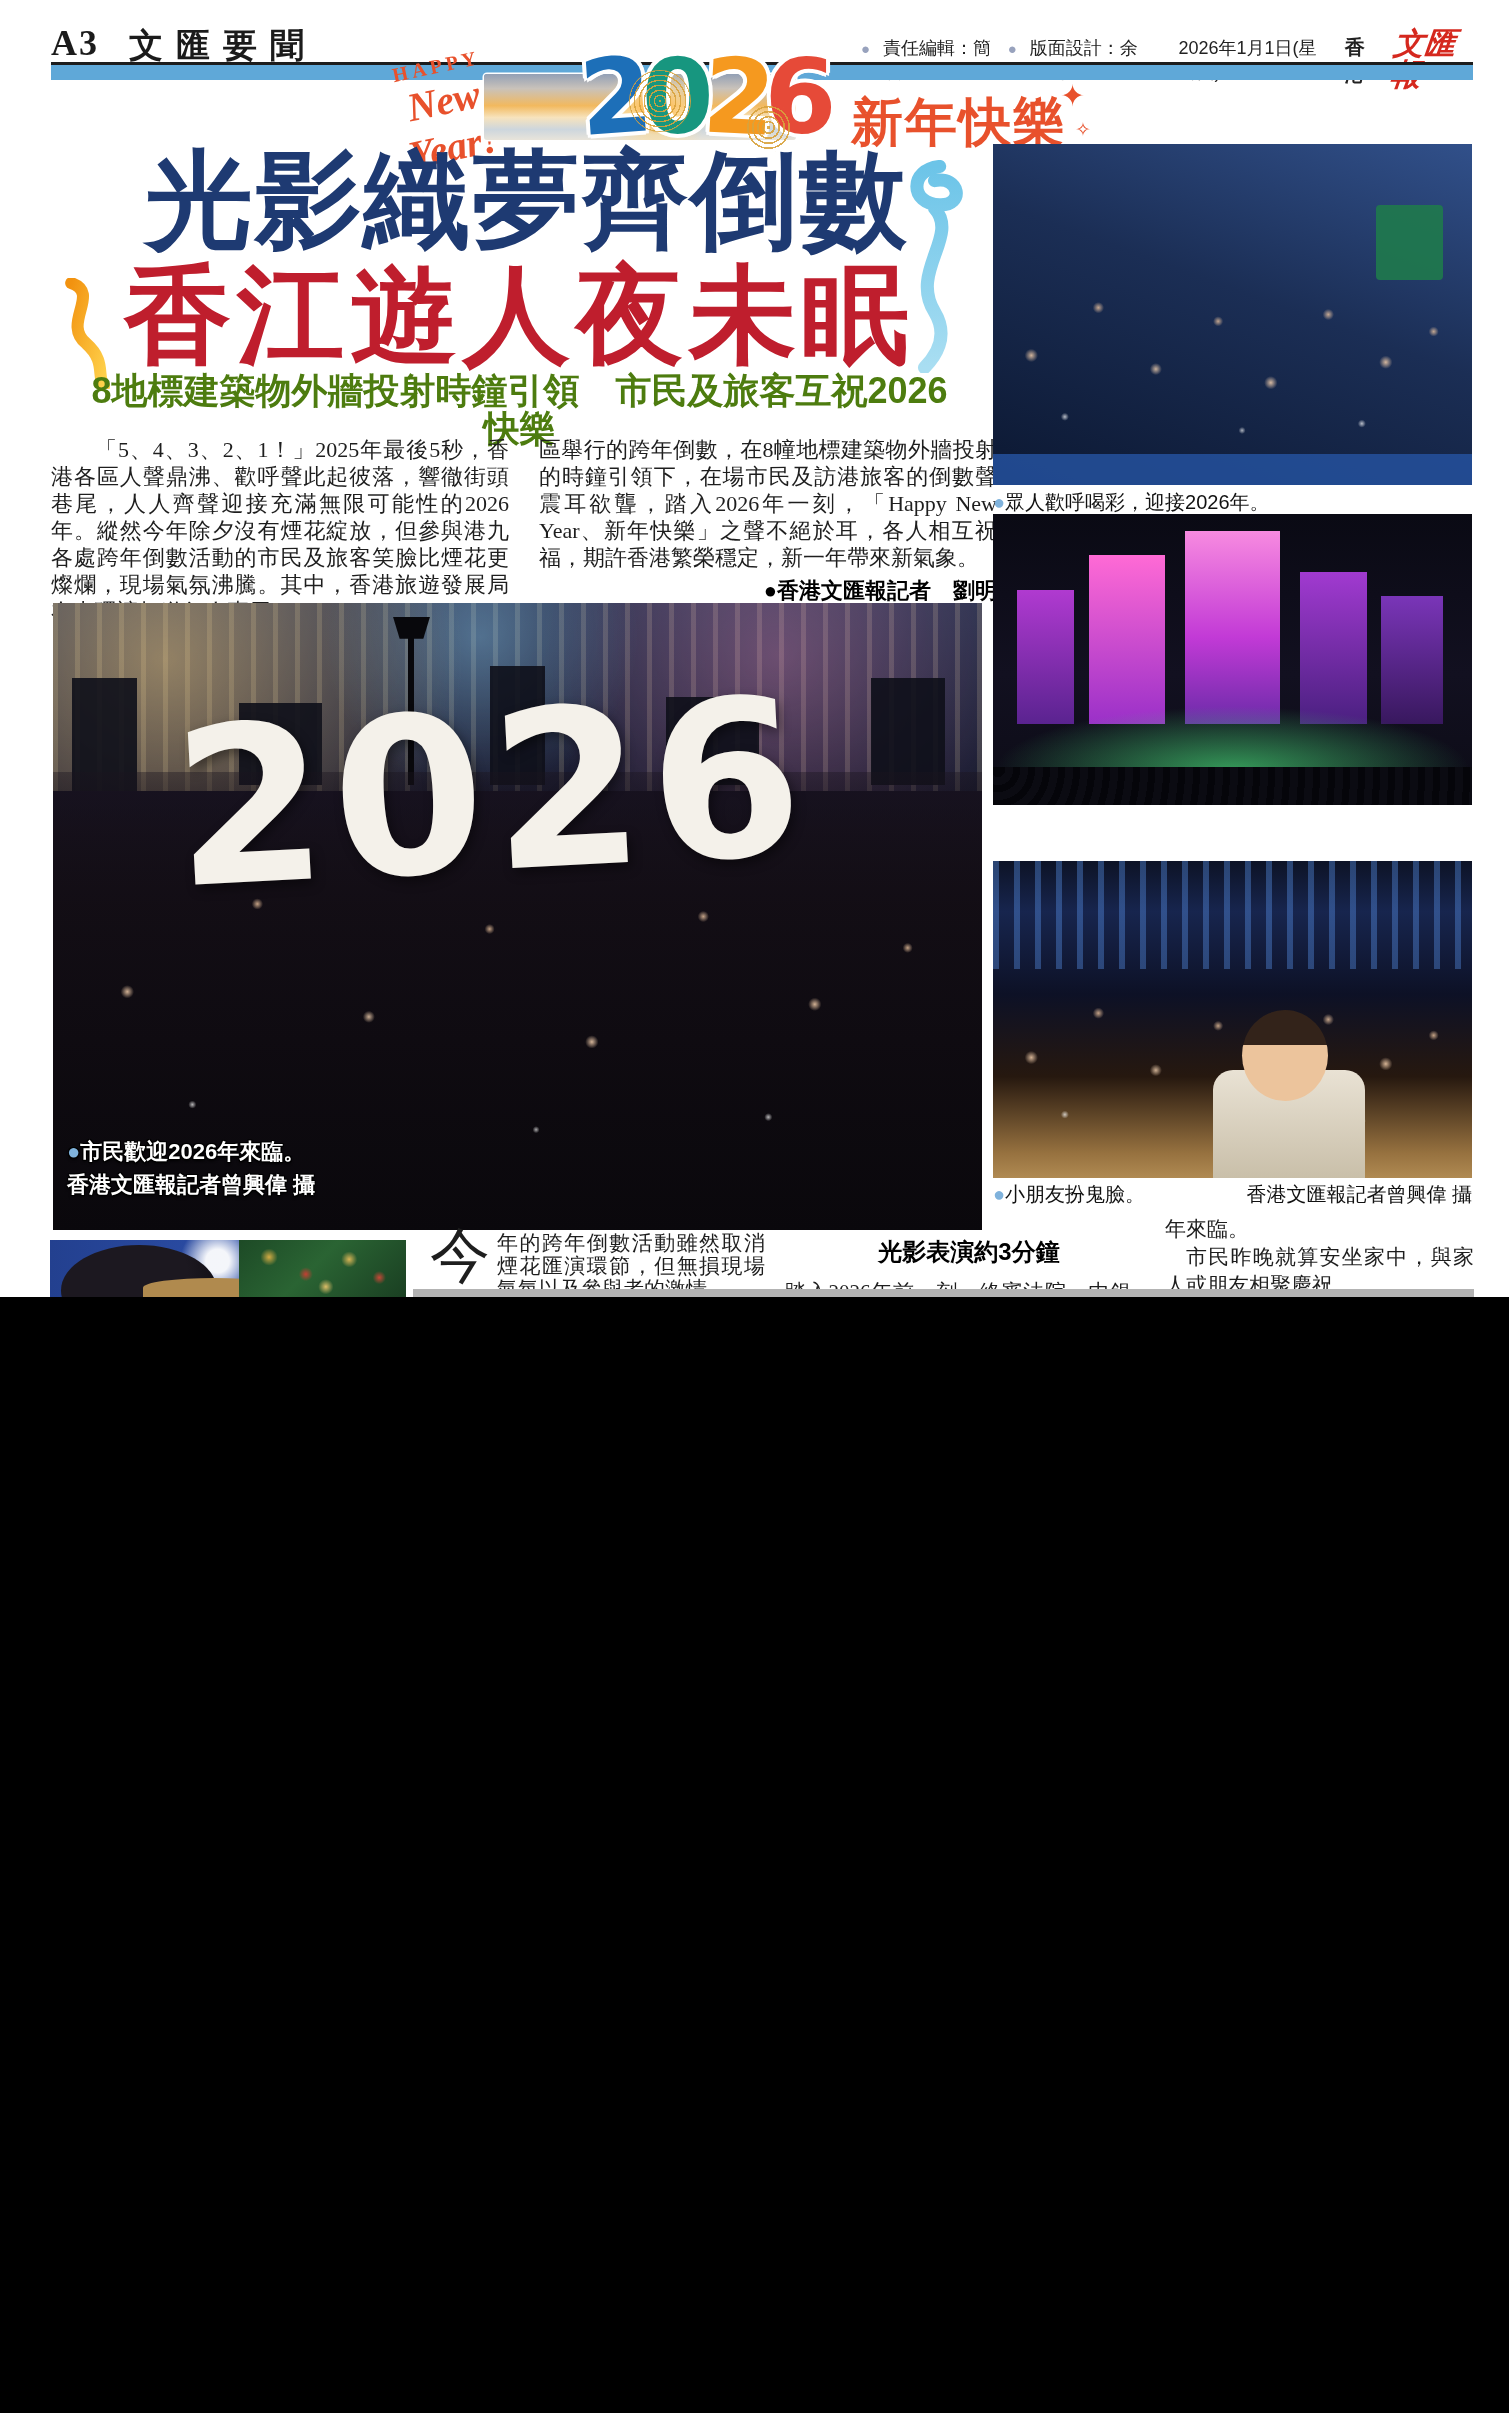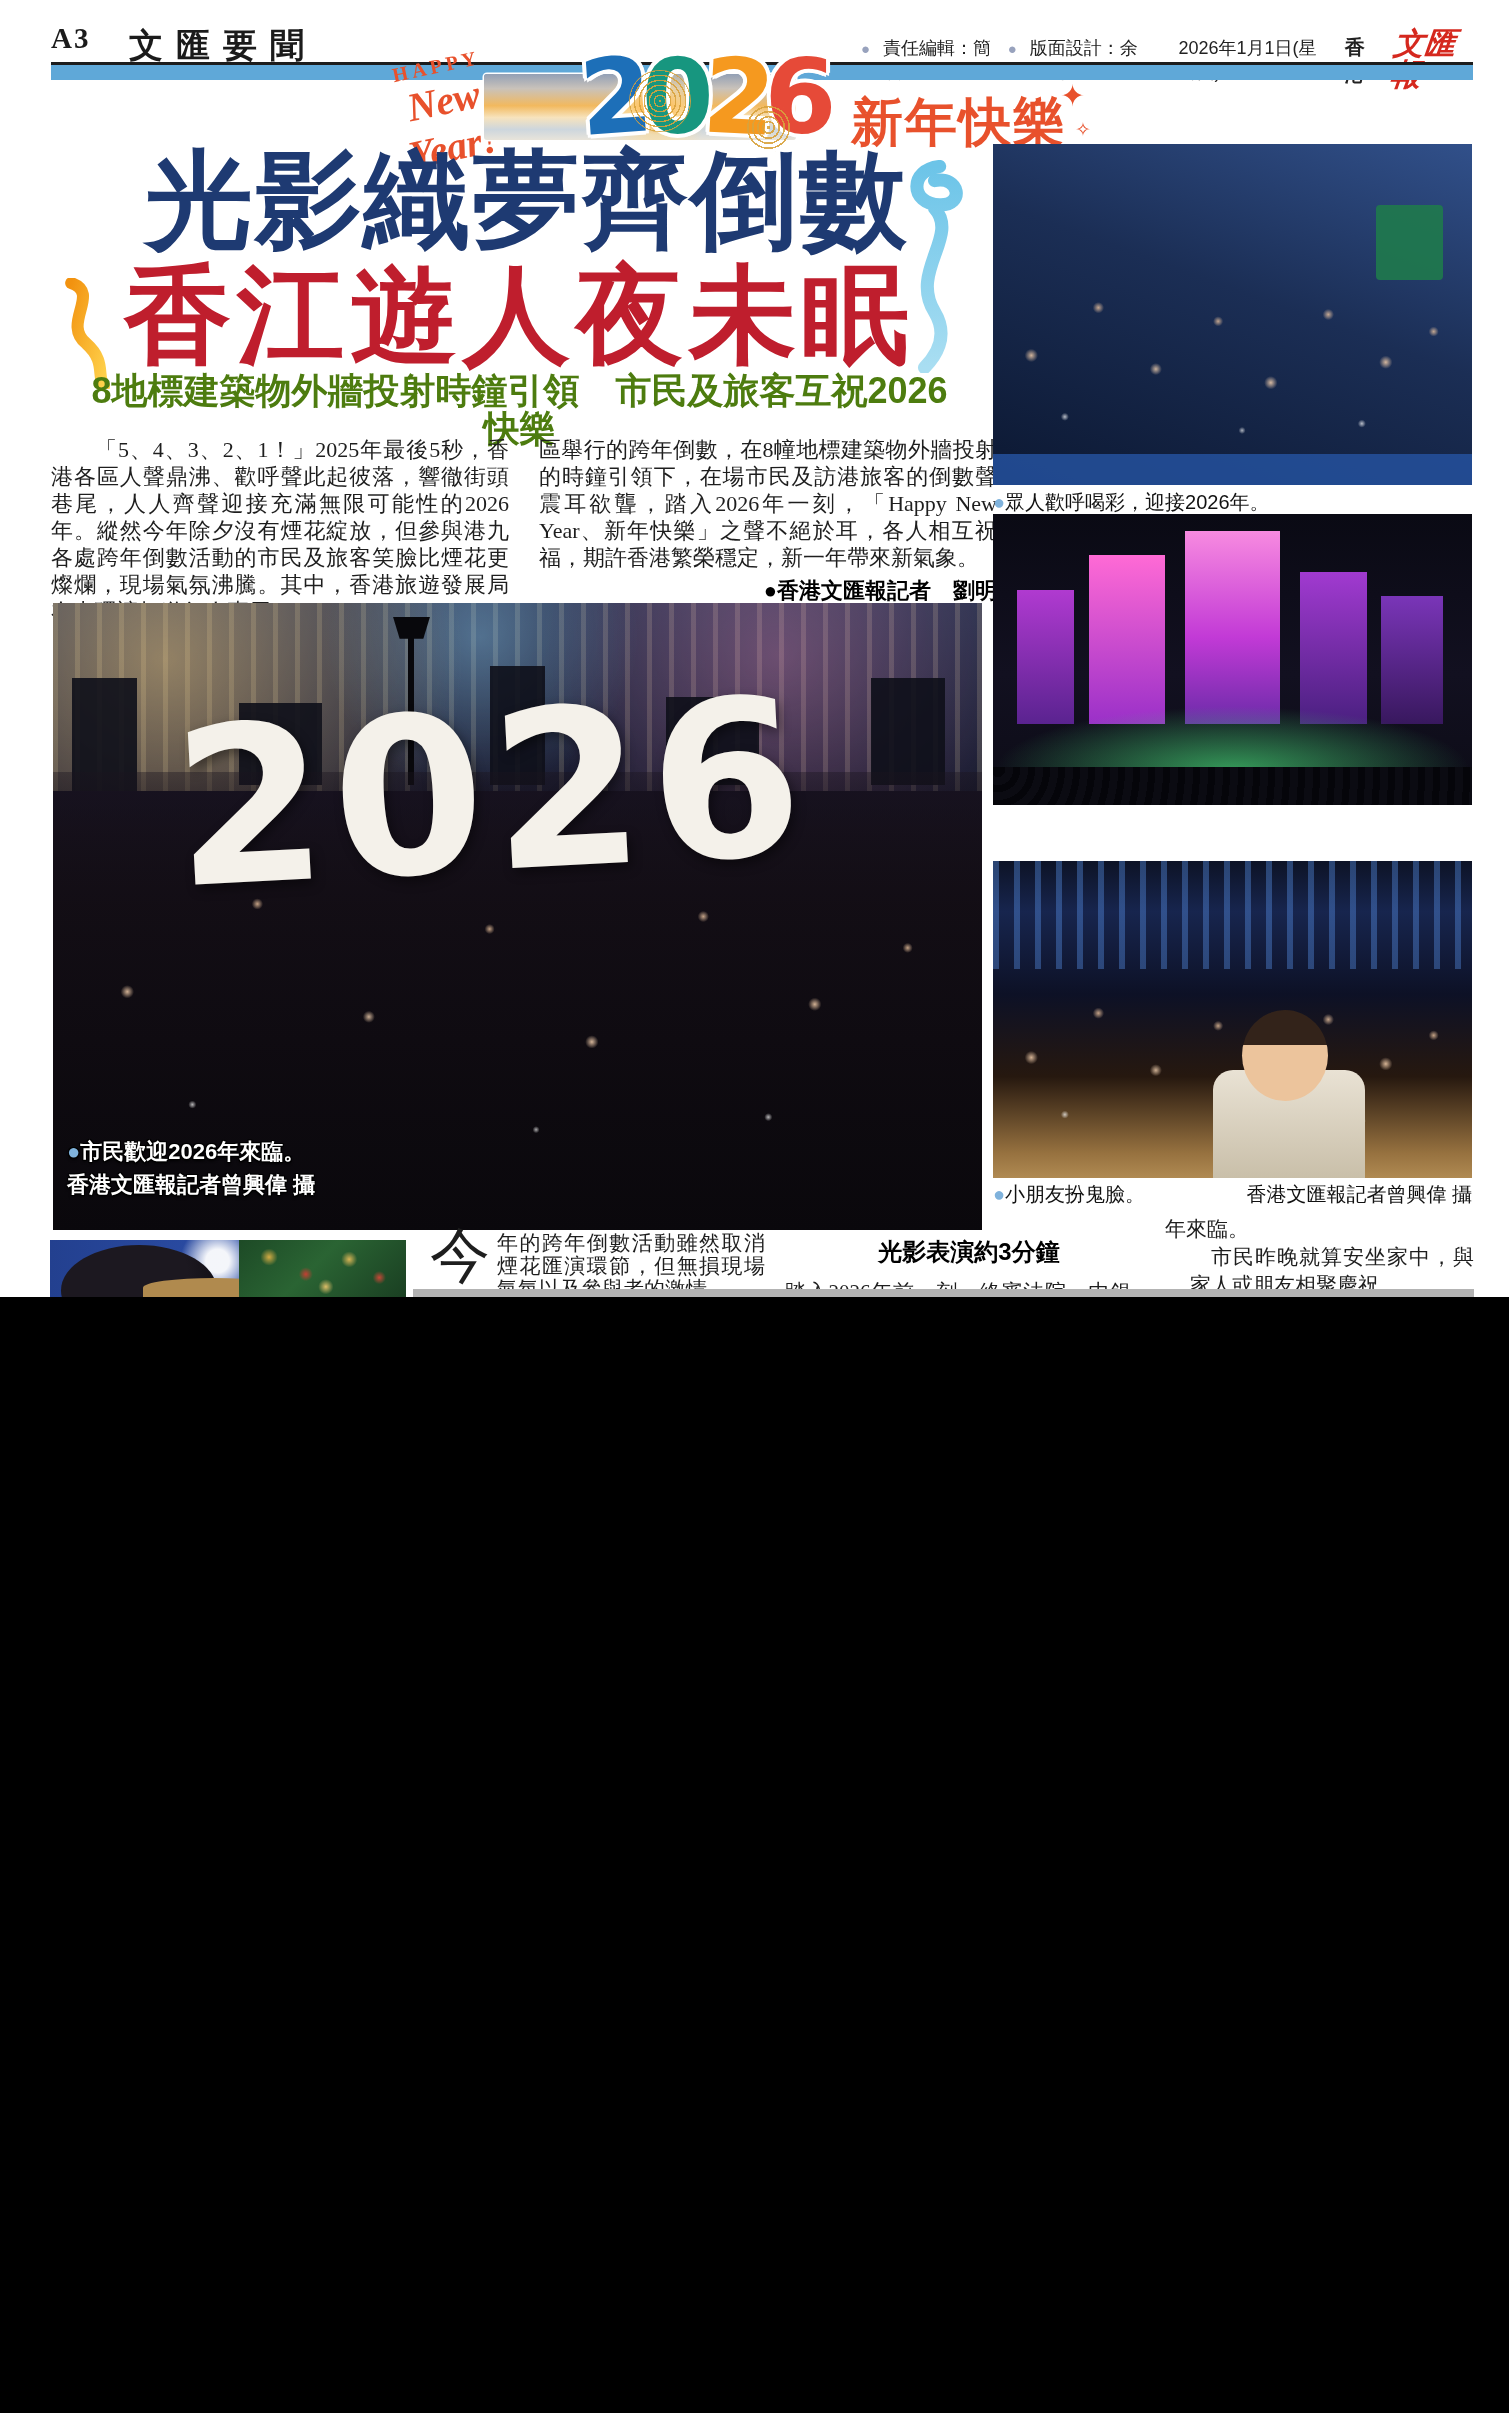--- a/index.html
+++ b/index.html
@@ -1,21 +1,21 @@
 <!DOCTYPE html>
 <html style="font-size:8px"><head>
 <meta charset="utf-8">
 <style>
   html,body{margin:0;padding:0;background:#ffffff;}
   #page{position:relative;width:1510px;height:2413px;background:#ffffff;overflow:hidden;
         font-family:"Liberation Serif",serif;color:#1b1b1b;}
   .abs{position:absolute;}
 
   
-  .pageno{font-size:29px;font-weight:bold;letter-spacing:2px;}
+  .pageno{font-size:36px;font-weight:bold;letter-spacing:2px;}
   .section{font-size:34px;font-weight:bold;letter-spacing:13px;}
   .credits{display:flex;align-items:baseline;justify-content:flex-end;gap:13px;
            font-family:"Liberation Sans",sans-serif;font-size:18px;color:#222;}
   .cb{color:#98a2bd;font-size:15px;}
   .cdate{margin-left:13px;}
   .cmast{color:#d5281e;font-size:31px;font-weight:bold;font-style:italic;transform:skewX(-6deg);
          font-family:"Liberation Serif",serif;line-height:1;}
   .ccity{font-size:20px;font-weight:bold;}
   .rule{background:#1c1c1c;}
   .band{background:#5fa8d8;}
@@ -126,21 +126,21 @@
       radial-gradient(circle 6px at 84% 66%, rgba(215,70,55,.9), rgba(0,0,0,0) 6.6px),
       radial-gradient(circle 7px at 52% 82%, rgba(240,200,110,.9), rgba(0,0,0,0) 7.6px),
       linear-gradient(135deg,#1d4a26 0%,#2a6433 45%,#1a3f22 100%);}
   .sp-ground{position:absolute;left:26%;bottom:0;width:40%;height:34%;border-radius:50% 50% 0 0;background:#b08a4e;}
 
   .dropcap{float:left;font-size:60px;line-height:49px;padding-right:7px;font-weight:normal;}
   .bcol{font-size:21px;line-height:23px;text-align:justify;color:#1e1e1e;}
   .bcolC{font-size:21px;line-height:28px;text-align:justify;color:#1e1e1e;}
   .bheading{font-family:"Liberation Sans",sans-serif;font-weight:bold;font-size:24px;text-align:center;color:#000;}
   .cutline{margin-top:8px;}
-  .indent1{text-indent:1em;margin-left:25px;}
+  .indent1{text-indent:1em;}
 
   .grayband{background:#b3b3b3;}
   .blackout{background:#000000;}
 </style>
 </head>
 <body>
 
 <div id="page">
 
   <div class="abs pageno" style="left:51px;top:22px;">A3</div>

